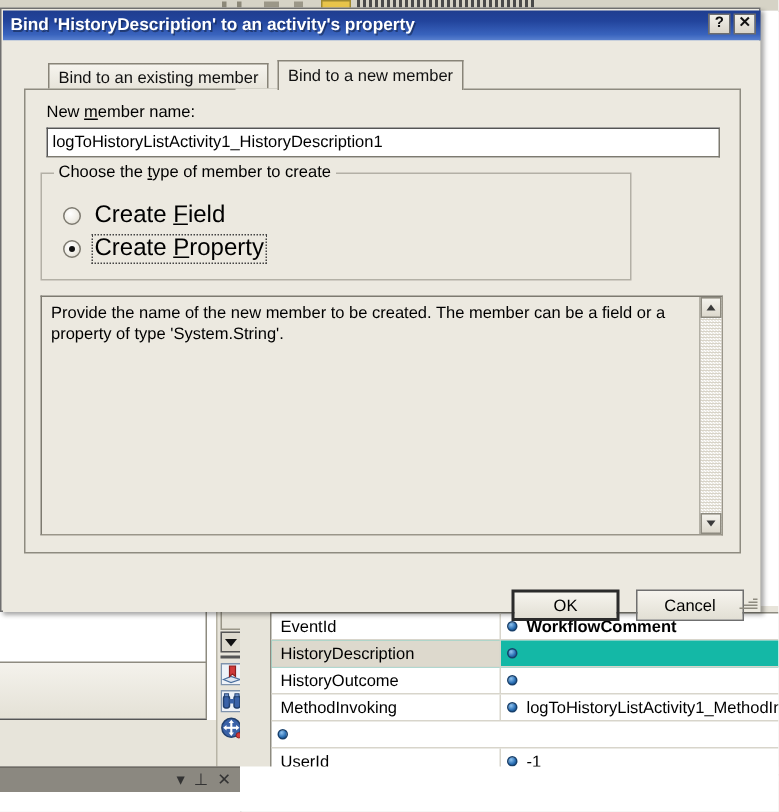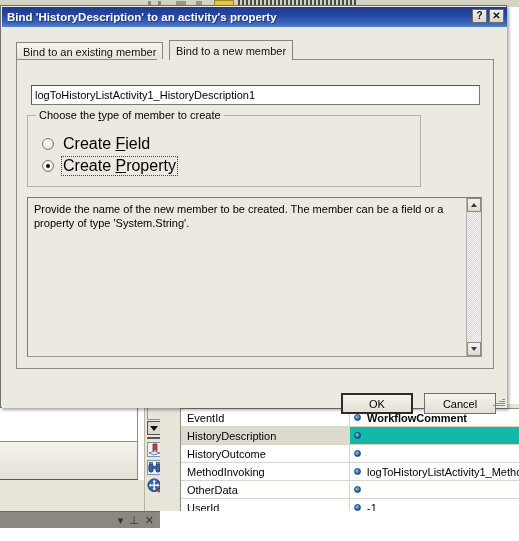--- a/index.html
+++ b/index.html
@@ -47,21 +47,21 @@
     box-sizing:border-box;
   }
   .pg-row {
     position:relative; height:18px; width:100%;
     border-bottom:1px solid #d8d5cb;
     box-sizing:border-box;
     display:flex; align-items:center;
   }
   .pg-row.sel { background:#14b8a6; }
   .pg-name {
-    width:169px; padding-left:6px; box-sizing:border-box;
+    width:153px; padding-left:6px; box-sizing:border-box;
     font-size:11px; color:#000; white-space:nowrap; overflow:hidden;
     border-right:1px solid #d8d5cb;
     height:100%; display:flex; align-items:center;
   }
   .pg-row.sel .pg-name { background:#ddd9cd; }
   .pg-icon {
     width:14px; min-width:14px; display:flex; align-items:center; justify-content:center;
     height:100%;
   }
   .pg-icon .bulb {
@@ -154,21 +154,21 @@
   #dialog-body { position:absolute; left:1px; top:21px; width:505px; height:381px; background:#ece9e0; }
 
   
   #tabstrip { position:absolute; left:14px; top:13px; width:478px; height:20px; }
   .tab {
     position:absolute; top:2px; height:18px;
     background:linear-gradient(to bottom,#f6f4ee 0%,#e6e3d9 100%);
     border:1px solid #888478; border-bottom:none;
     box-sizing:border-box;
     display:flex; align-items:center; justify-content:center;
-    padding:0 6px; font-size:11px; color:#111; white-space:nowrap;
+    padding:0 6px; font-size:11px; color:#111; white-space:nowrap;margin-left:16px;
   }
   .tab.active {
     top:0px; height:20px; background:#ece9e0; z-index:3;
     border-color:#888478;
   }
   #tabpanel {
     position:absolute; left:14px; top:32px; width:478px; height:310px;
     background:#ece9e0;
     border:1px solid #8e8b80;
     box-sizing:border-box;
@@ -346,21 +346,20 @@
           <div class="pg-val"></div>
         </div>
         <div class="pg-row">
           <div class="pg-name">MethodInvoking</div>
           <div class="pg-icon">
             <span class="bulb"></span>
           </div>
           <div class="pg-val">logToHistoryListActivity1_MethodIn</div>
         </div>
         <div class="pg-row">
-          <div class="pg-name">OtherData</div>
           <div class="pg-icon">
             <span class="bulb"></span>
           </div>
           <div class="pg-val"></div>
         </div>
         <div class="pg-row">
           <div class="pg-name">UserId</div>
           <div class="pg-icon">
             <span class="bulb"></span>
           </div>
@@ -390,20 +389,21 @@
     <div id="dialog-body">
 
       <div id="tabstrip">
         <div class="tab" style="left:0px">Bind to an existing member</div>
         <div class="tab active" style="left:153px">Bind to a new member</div>
       </div>
 
       <div id="tabpanel">
         <div id="tabpanel-topmask" style="left:140px; width:131px;"></div>
 
+        <span class="field-label" style="left:14px; top:9px;">New <u>m</u>ember name:</span>
 
         <input id="member-name-input" type="text" value="logToHistoryListActivity1_HistoryDescription1" style="">
 
         <div id="groupbox">
           <span id="groupbox-legend">Choose the <u>t</u>ype of member to create</span>
 
           <div class="radio-row" style="top:18px">
             <span class="radio-mark"></span>
             <span class="radio-text">Create <u>F</u>ield</span>
           </div>

